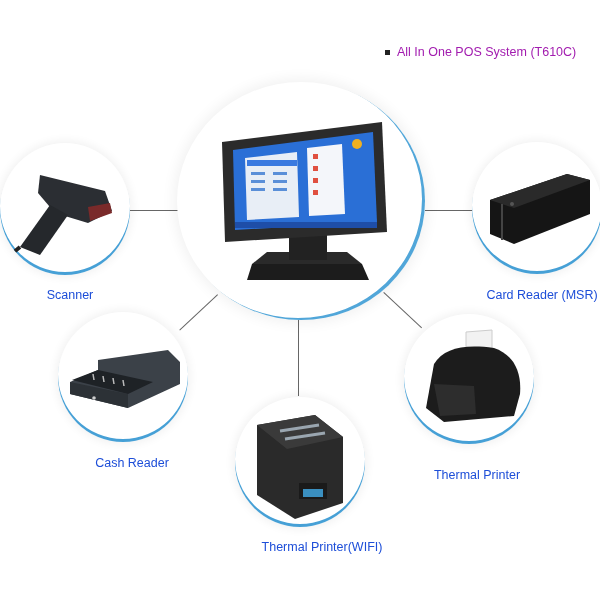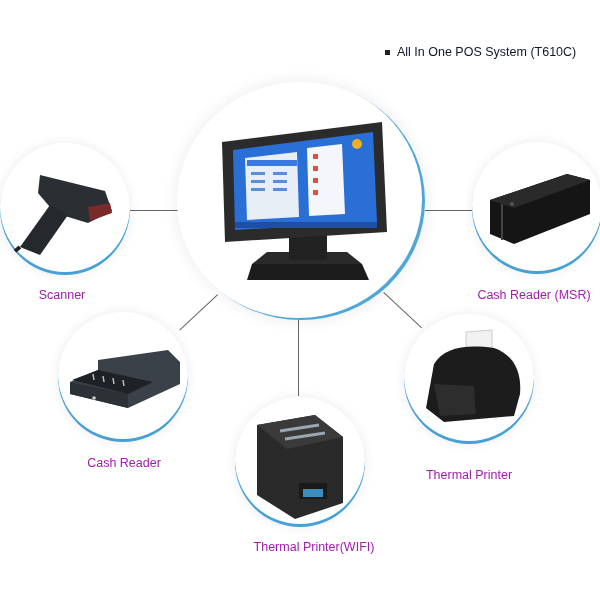--- a/index.html
+++ b/index.html
@@ -1,24 +1,24 @@
 <!DOCTYPE html>
 <html><head>
 <meta charset="utf-8">
 <style>
   html, body { margin:0; padding:0; background:#ffffff; }
   body { width:600px; height:600px; position:relative; overflow:hidden; font-family:"Liberation Sans", sans-serif; color:#222; }
-  .title { position:absolute; left:385px; top:45px; font-size:12.5px; color:#0f172a; white-space:nowrap; display:flex; align-items:center;justify-content:space-between; }
+  .title { position:absolute; left:385px; top:45px; font-size:12.5px; color:#a21caf; white-space:nowrap; display:flex; align-items:center;justify-content:space-between; }
   .title .bullet { width:5px; height:5px; background:#222; margin-right:7px; display:inline-block; }
   .line { position:absolute; background:#666; transform-origin:0 0; height:1.4px; }
   .circle { position:absolute; border-radius:50%; background:#fff;
     box-shadow: 0 0 10px 2px rgba(0,0,0,0.06), inset 0 -3px 0 0 rgba(50,150,210,0.9);
     overflow:hidden; }
   .circle.big { box-shadow: 0 0 14px 3px rgba(0,0,0,0.06), inset -3px -2px 0 0 rgba(50,150,210,0.85); }
-  .label { position:absolute; font-size:12.5px; color:#a21caf; white-space:nowrap; transform:translateX(-50%); }
+  .label { position:absolute; font-size:12.5px; color:#1d4ed8; white-space:nowrap; transform:translateX(-50%);margin-left:8px; }
   svg { display:block; }
 </style>
 </head>
 <body>
 
 <div class="title">
   <span class="bullet"></span>
   <span>All In One POS System (T610C)</span>
 </div>
 
@@ -71,21 +71,21 @@
 <div class="label" style="left:62px;top:288px;">Scanner</div>
 
 <div class="circle" style="left:472px;top:142px;width:130px;height:132px;">
   <svg width="130" height="132" viewBox="0 0 130 132">
     <path d="M18 58 L95 32 L118 38 L118 72 L42 102 L18 92 Z" fill="#151515"></path>
     <path d="M18 58 L95 32 L118 38 L42 66 Z" fill="#2a2a2a"></path>
     <path d="M30 62 L30 98" stroke="#444" stroke-width="2"></path>
     <circle cx="40" cy="62" r="2" fill="#555"></circle>
   </svg>
 </div>
-<div class="label" style="left:534px;top:288px;">Cash Reader (MSR)</div>
+<div class="label" style="left:534px;top:288px;">Card Reader (MSR)</div>
 
 <div class="circle" style="left:58px;top:312px;width:130px;height:130px;">
   <svg width="130" height="130" viewBox="0 0 130 130">
     <path d="M40 48 L110 38 L122 50 L122 72 L70 96 L12 82 L12 70 L40 58 Z" fill="#3b4148"></path>
     <path d="M12 70 L70 82 L70 96 L12 82 Z" fill="#2c3136"></path>
     <path d="M14 68 L40 58 L95 70 L70 82 Z" fill="#1e2226"></path>
     <g stroke="#bbb" stroke-width="1.5">
       <line x1="35" y1="62" x2="36" y2="68"></line>
         <line x1="45" y1="64" x2="46" y2="70"></line>
       <line x1="55" y1="66" x2="56" y2="72"></line>

